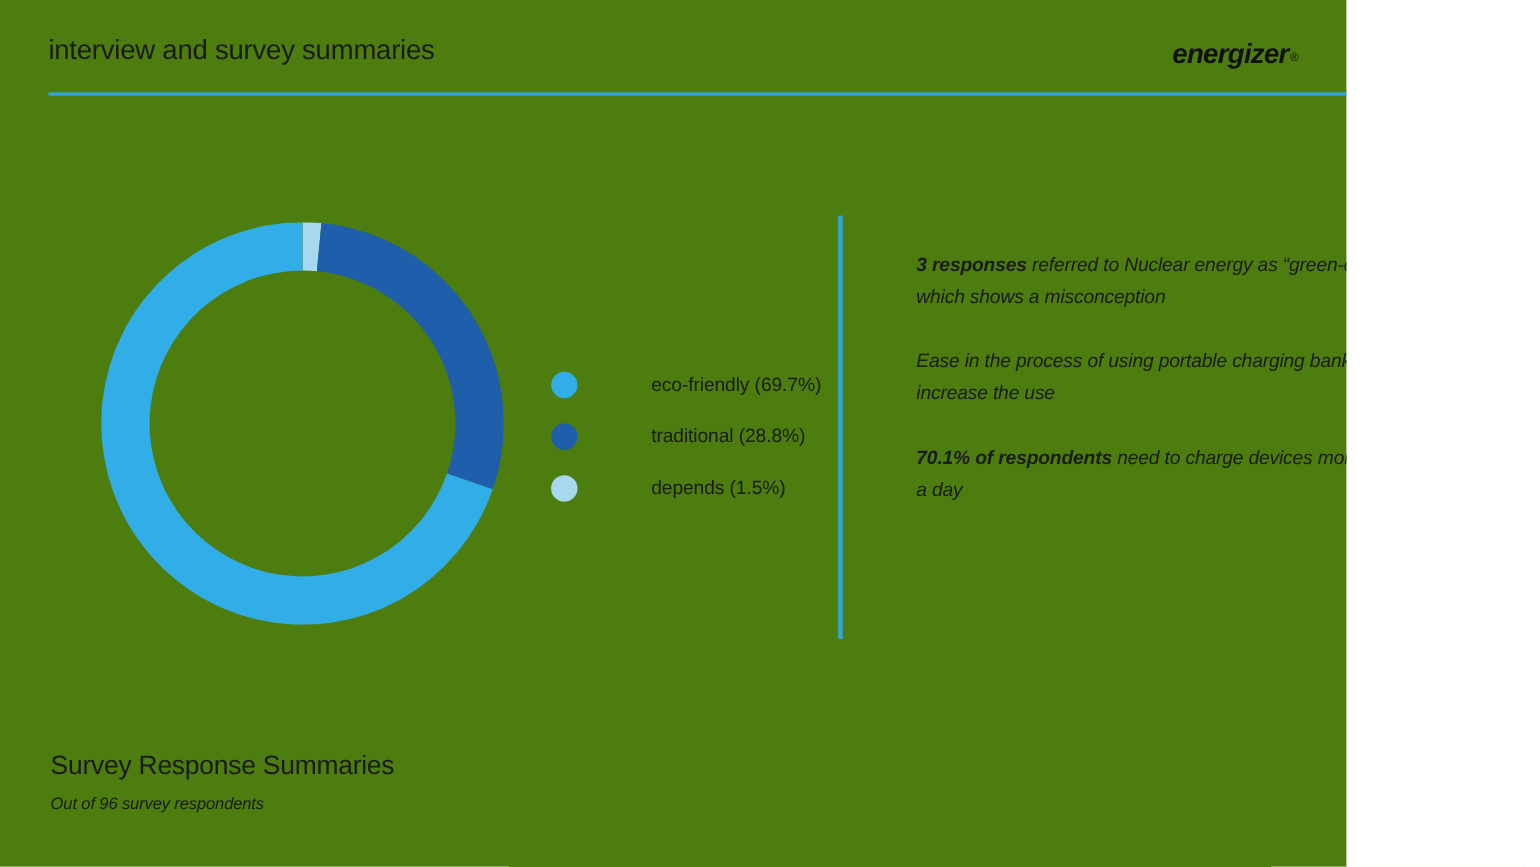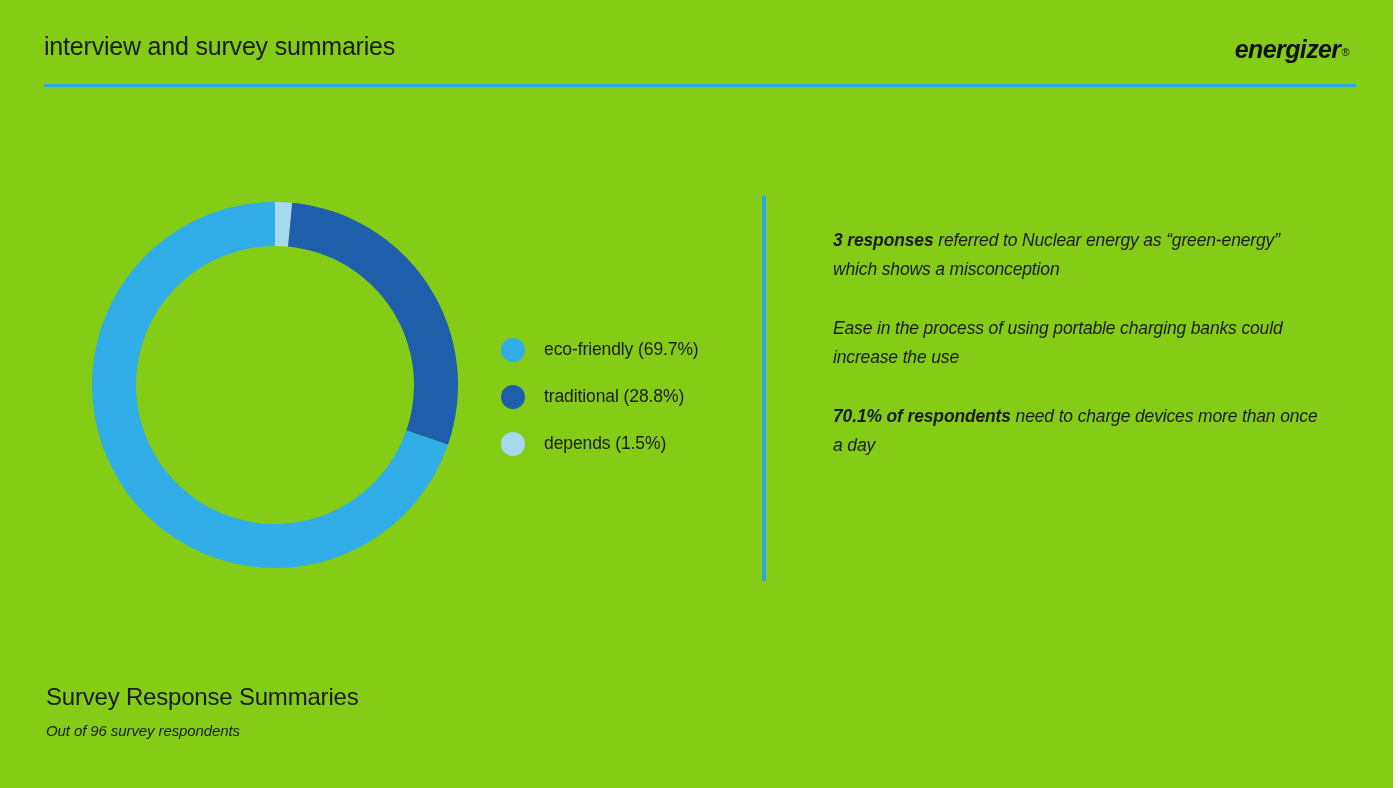--- a/index.html
+++ b/index.html
@@ -6,23 +6,23 @@
     margin: 0;
     padding: 0;
     background: #ffffff;
   }
   body {
     font-family: "Liberation Sans", sans-serif;
     -webkit-font-smoothing: antialiased;
   }
   #slide {
     position: relative;
-    width: 1393px;
+    width: 1224px;
     height: 788px;
-    background: #84cc16;
+    background: #4d7c0f;
     overflow: hidden;
   }
 
   
   #header-title {
     position: absolute;
     left: 44px;
     top: 32px;
     font-size: 25px;
     font-weight: 400;
@@ -82,20 +82,21 @@
   
   #chart-legend {
     position: absolute;
     left: 501px;
     top: 326px;
   }
   .legend-item {
     display: flex;
     align-items: center;
     height: 47px;
+    gap: 48px;
   }
   .legend-swatch {
     width: 24px;
     height: 24px;
     border-radius: 50%;
     flex: 0 0 auto;
   }
   .legend-label {
     margin-left: 19px;
     font-size: 17.5px;

